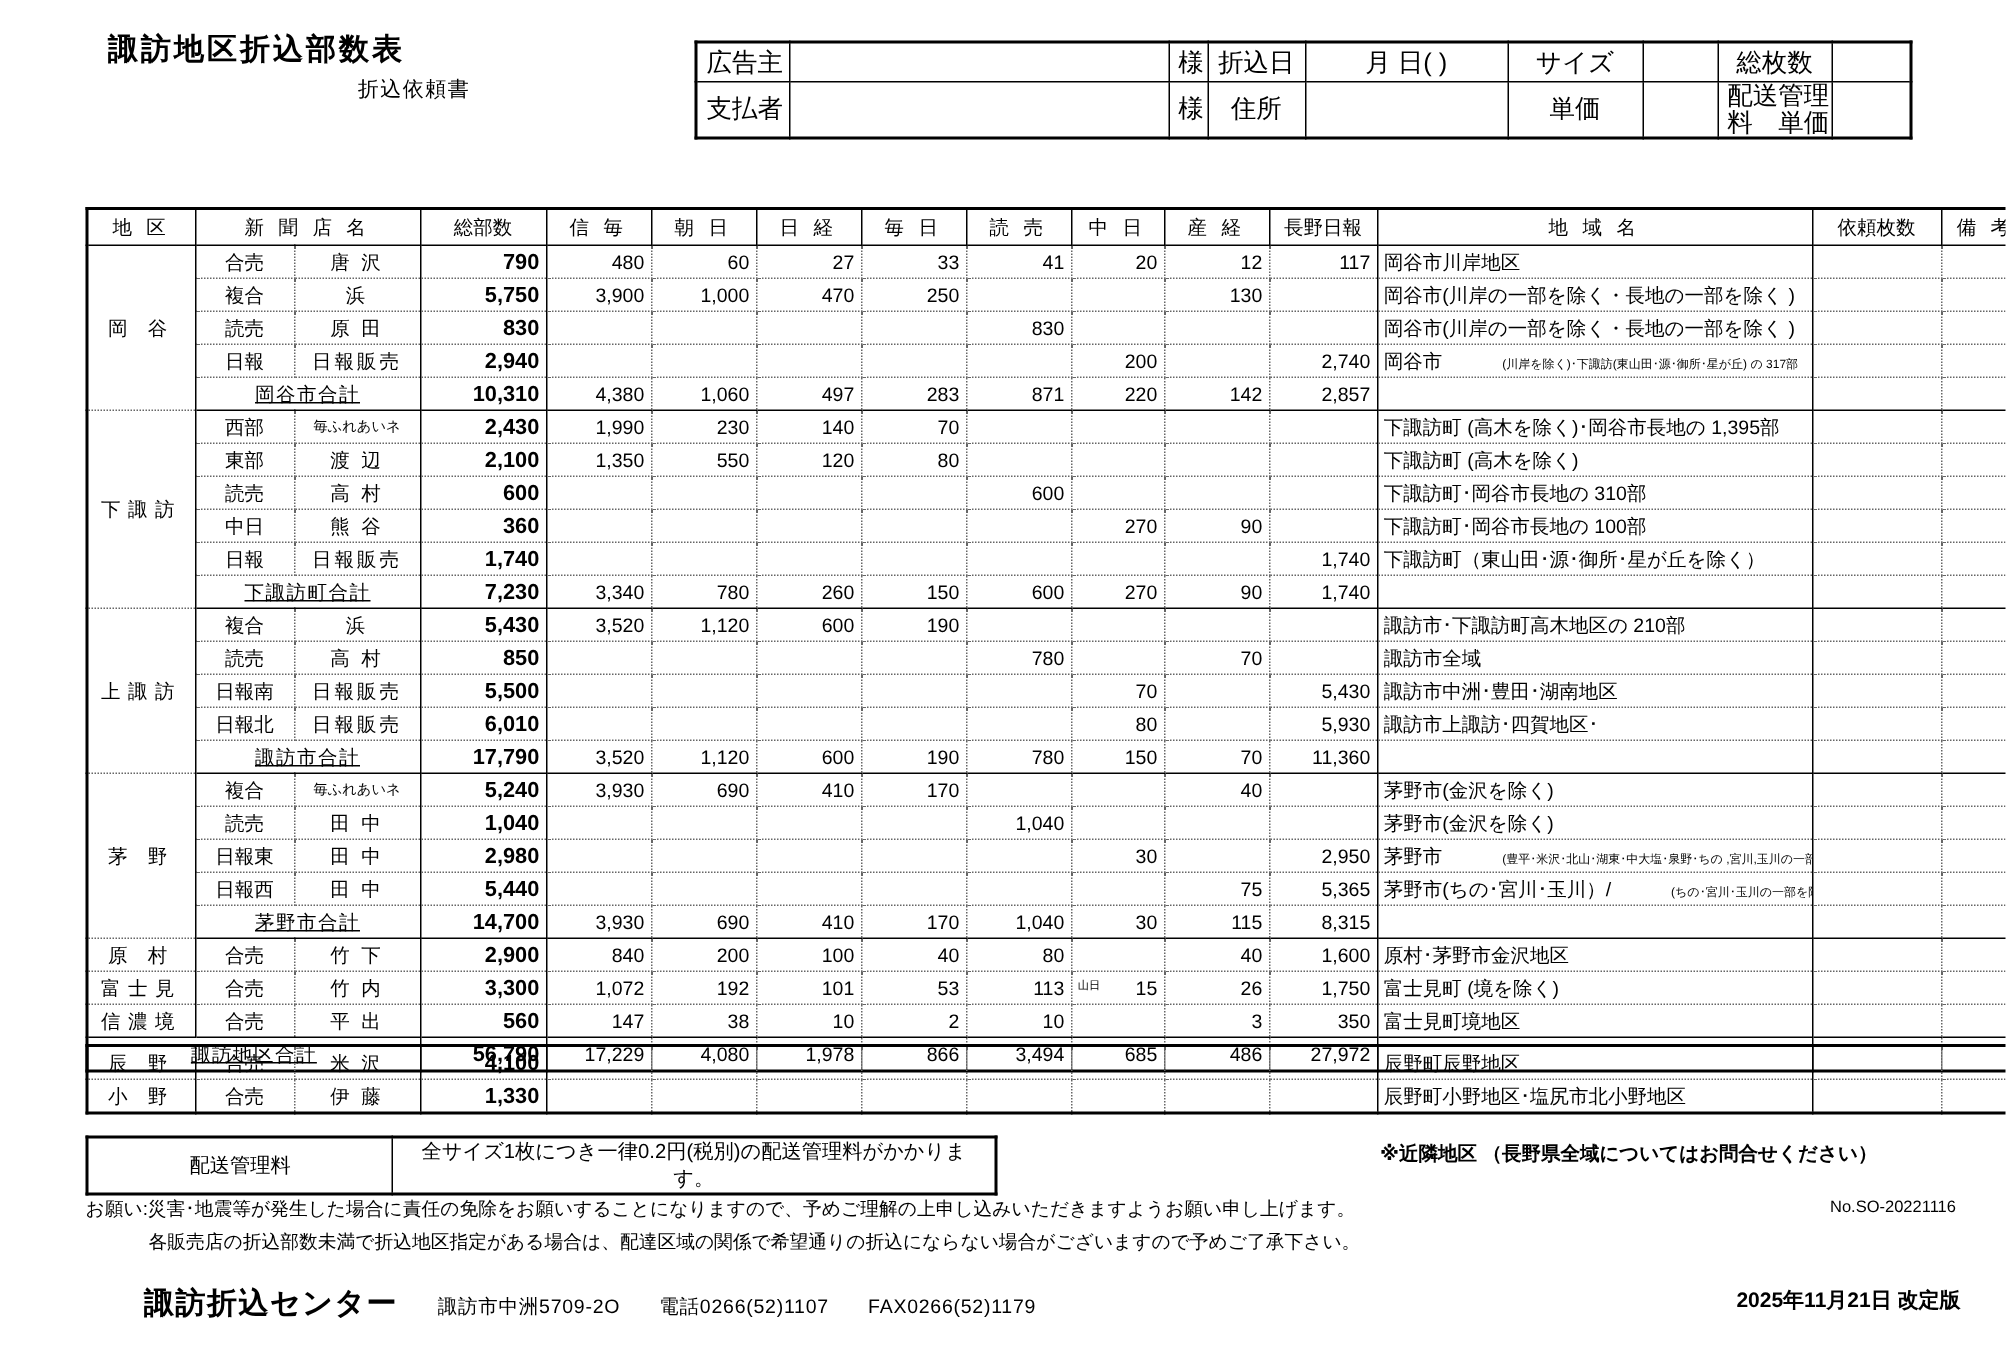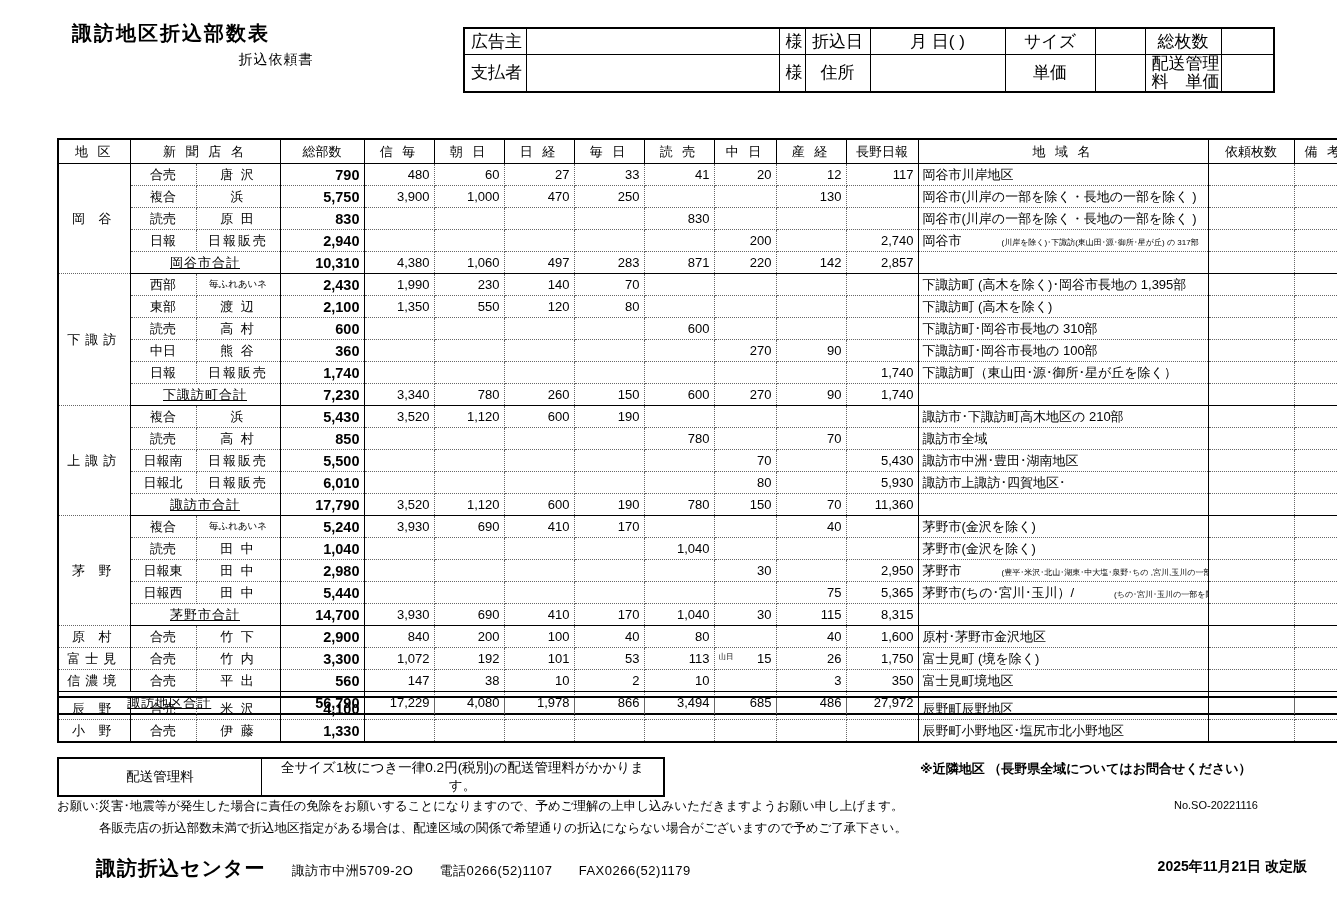--- a/index.html
+++ b/index.html
@@ -99,21 +99,21 @@
     font-size:13.5px;
   }
   .feebar td { border:1px solid #000; height:22px; text-align:center; padding:0 16px; }
   .note-right {
     position:absolute; left:920px; top:760px; font-size:13px; white-space:nowrap;font-weight:bold;
   }
 
   
   .notes { position:absolute; left:57px; top:796px; font-size:12.5px; line-height:1.75; }
   .notes .ln2 { padding-left:42px; }
-  .docno { position:absolute; left:1174px; top:799px; font-size:11px; }
+  .docno { position:absolute; left:1220px; top:799px; font-size:11px; }
 
   .bottombar { position:absolute; left:72px; top:855px; width:1250px; }
   .company { font-size:20px; font-weight:bold; letter-spacing:1px; display:inline-block;margin-left:24px; }
   .addr { font-size:13px; display:inline-block; margin-left:22px; letter-spacing:0.5px; }
   .addr span { margin-right:22px; }
   .revision {
     position:absolute; right:15px; top:3px; font-size:14px; font-weight:bold; white-space:nowrap;
   }
 </style>
 </head>

